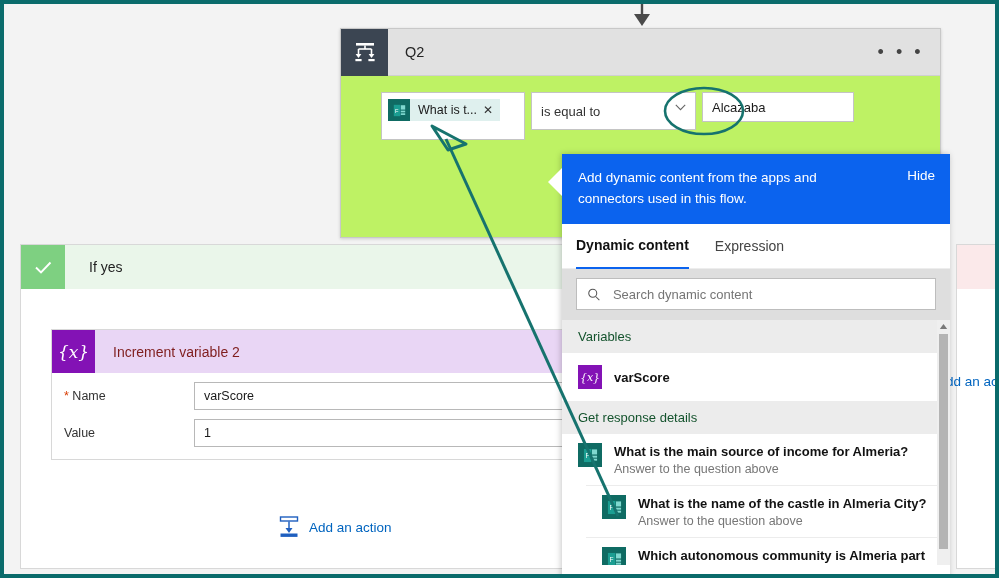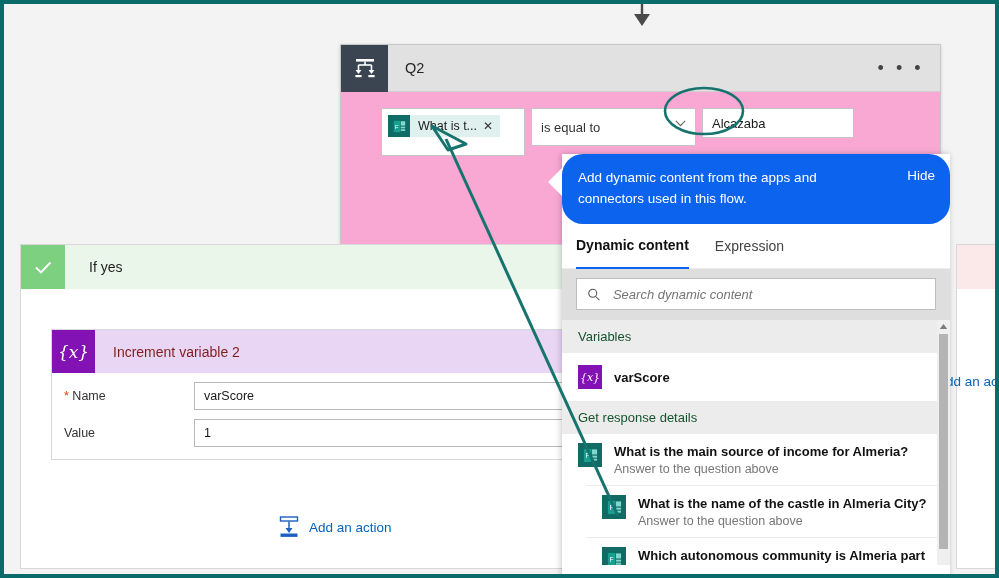--- a/index.html
+++ b/index.html
@@ -19,24 +19,23 @@
   
   .connector-arrow {
     position: absolute; left: 620px; top: -16px;
     width: 36px; height: 40px;
   }
 
   
   .q2-card {
     position: absolute; left: 336px; top: 24px;
     width: 601px; height: 210px;
-    background: #f9a8d4;
+    background: #bef264;
     border: 1px solid #c8c8c8;
     box-shadow: 0 1px 3px rgba(0,0,0,.16);
-    margin-top: 16px;
   }
   .q2-header {
     display: flex; align-items: center;
     height: 47px;
     background: #e1e1e1;
     border-bottom: 1px solid #d0d0d0;
     position: relative;
   }
   .q2-icon {
     width: 47px; height: 47px;
@@ -216,21 +215,20 @@
     width: 0; height: 0;
     border-top: 14px solid transparent;
     border-bottom: 14px solid transparent;
     border-right: 14px solid #ffffff;
   }
   .flyout-banner {
     background: #0b63ee; color: #fff;
     padding: 13px 16px 15px 16px;
     position: relative;
     min-height: 68px;
-    border-radius: 21px;
   }
   .flyout-banner-text {
     font-size: 13.5px; line-height: 21px;
     width: 300px;
   }
   .flyout-hide {
     position: absolute; right: 15px; top: 14px;
     font-size: 13.5px; color: #fff; cursor: pointer;
   }
   .flyout-tabs {
@@ -245,21 +243,21 @@
   }
   .ftab.active { color: #111; font-weight: bold; border-bottom: 2px solid #0b63ee; }
   .search-wrap { background: #dedede; padding: 9px 14px 10px 14px; }
   .search-box {
     height: 32px; background: #fff; border: 1px solid #bdbdbd;
     display: flex; align-items: center; padding: 0 10px; gap: 10px;
   }
   .search-box input {
     border: 0; outline: 0; width: 100%;
     font-family: "Liberation Sans", sans-serif;
-    font-size: 13px; color: #5e5e5e; background: transparent; font-style: italic;
+    font-size: 13px; color: #5e5e5e; background: transparent;
   }
   .flyout-list { position: relative; background: #fff; height: 245px; overflow: hidden; }
   .grp-header {
     background: #ececec; color: #14532d;
     font-size: 13px; padding: 9px 0 9px 16px;
   }
   .dc-item {
     display: flex; align-items: flex-start; gap: 12px;
     padding: 9px 12px 9px 16px;
     background: #fff; cursor: pointer;

